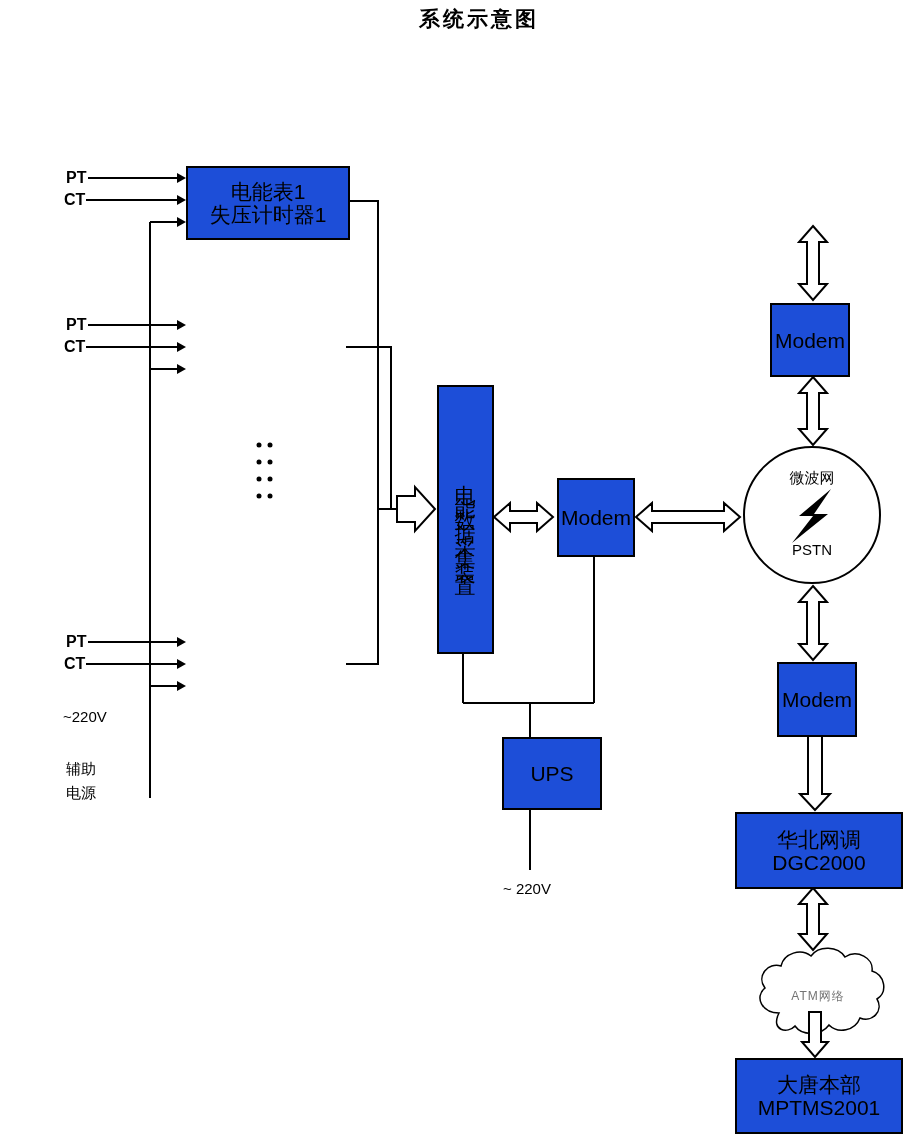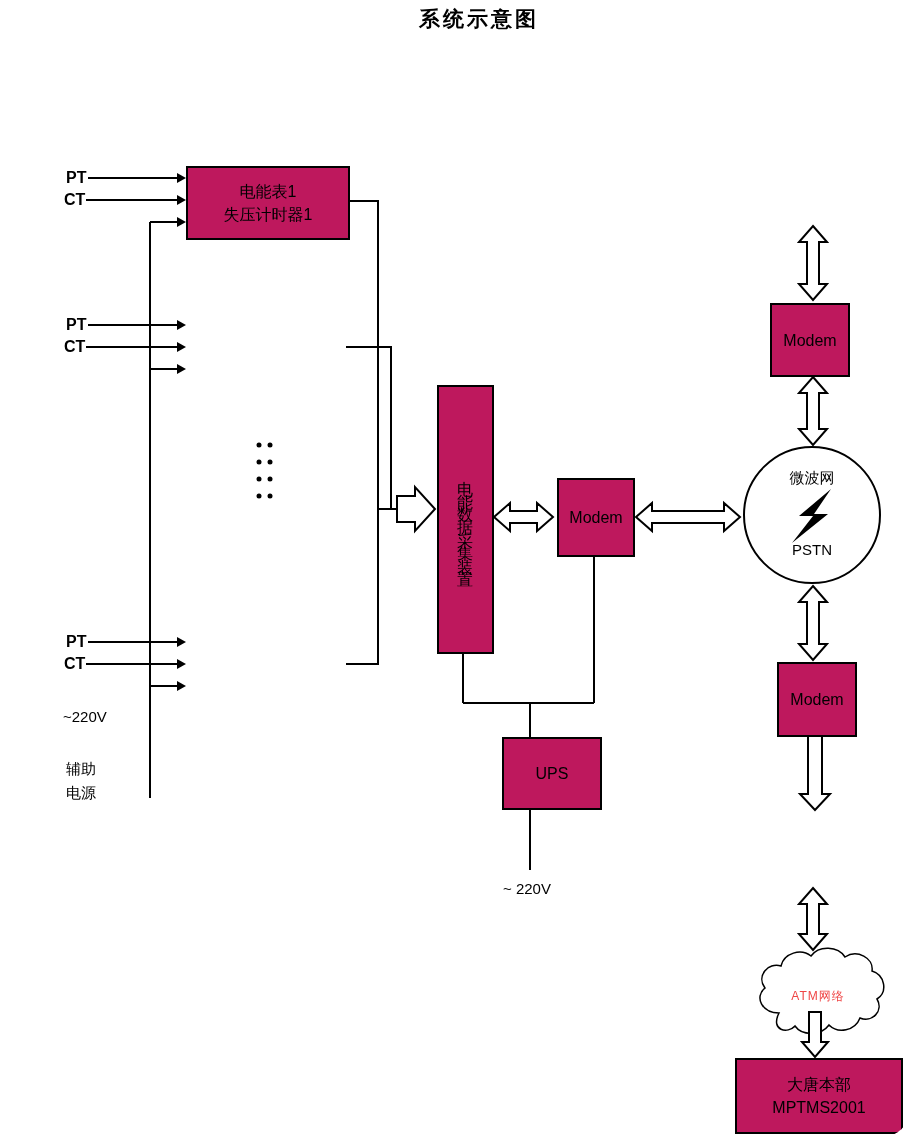--- a/index.html
+++ b/index.html
@@ -1,34 +1,34 @@
 <!DOCTYPE html>
 <html><head>
 <meta charset="utf-8">
 <style>
   html, body { margin: 0; padding: 0; background: #fff; }
   .canvas {
     position: relative; width: 908px; height: 1136px; background: #fff;
-    font-family: "Liberation Sans", sans-serif; color: #000; overflow: hidden; border-radius: 23px;
+    font-family: "Liberation Sans", sans-serif; color: #000; overflow: hidden;
   }
   .wires { position: absolute; left: 0; top: 0; z-index: 1; }
   .node {
-    position: absolute; z-index: 2; border: 2px solid #000; background: #be185d;
+    position: absolute; z-index: 2; border: 2px solid #000; background: #1d4ed8;
     display: flex; flex-direction: column; align-items: center; justify-content: center;
-    text-align: center; font-size: 16px; line-height: 23px;
+    text-align: center; font-size: 21px; line-height: 23px;
   }
   .label { position: absolute; z-index: 2; font-size: 15px; line-height: 18px; white-space: nowrap; }
   .small { font-size: 16px; font-weight: bold; }
   .title {
     position: absolute; z-index: 2; left: 419px; top: 5px;
     font-size: 21px; font-weight: bold; letter-spacing: 3px;
   }
   .vtext { writing-mode: vertical-rl; text-orientation: upright; letter-spacing: 13px; }
   .ctext { position: absolute; z-index: 2; text-align: center; font-size: 15px; }
-  .cloud-label { color: #ef4444; font-size: 12px; letter-spacing: 1px; }
+  .cloud-label { color: #737373; font-size: 12px; letter-spacing: 1px; }
 </style>
 </head>
 <body>
 
 <div class="canvas">
 
   <svg class="wires" width="908" height="1136" viewBox="0 0 908 1136" xmlns="http://www.w3.org/2000/svg">
 
     <g stroke="#000" stroke-width="2" fill="none">
       <path d="M88 178H184 M86 200H184 M150 222H184 M88 325H184 M86 347H184 M150 369H184 M88 642H184 M86 664H184 M150 686H184 M150 222V798"></path>
@@ -119,20 +119,23 @@
     <div>Modem</div>
   </div>
 
   <div class="ctext" style="left:744px; top:469px; width:136px;">微波网</div>
   <div class="ctext" style="left:744px; top:541px; width:136px;">PSTN</div>
 
   <div class="node" style="left:777px; top:662px; width:76px; height:71px;">
     <div>Modem</div>
   </div>
 
+  <div class="node" style="left:735px; top:812px; width:164px; height:73px;">
+    <div>华北网调DGC2000</div>
+  </div>
 
   <div class="ctext cloud-label" style="left:758px; top:988px; width:120px;">ATM网络</div>
 
   <div class="node" style="left:735px; top:1058px; width:164px; height:72px;">
     <div>大唐本部</div>
     <div>MPTMS2001</div>
   </div>
 
 </div>
 

